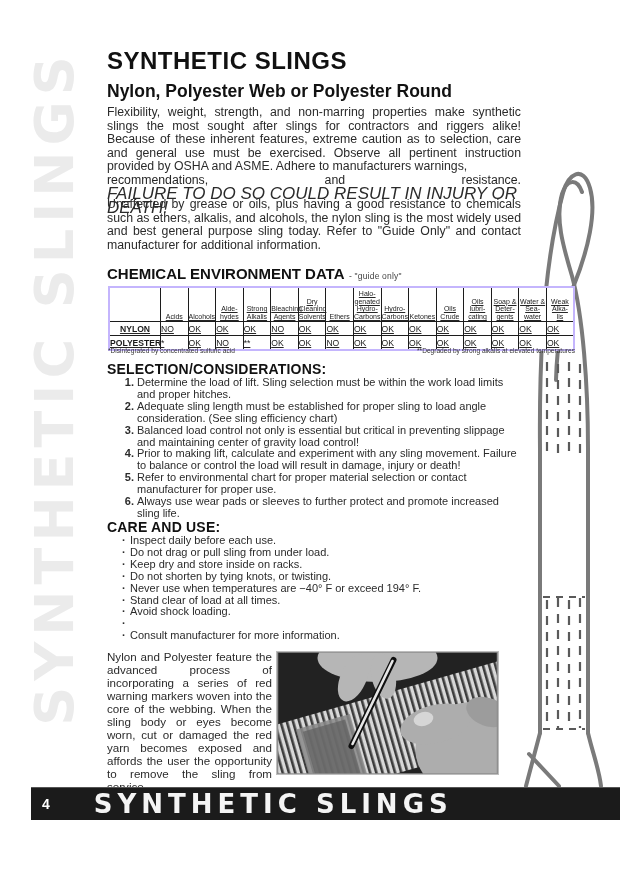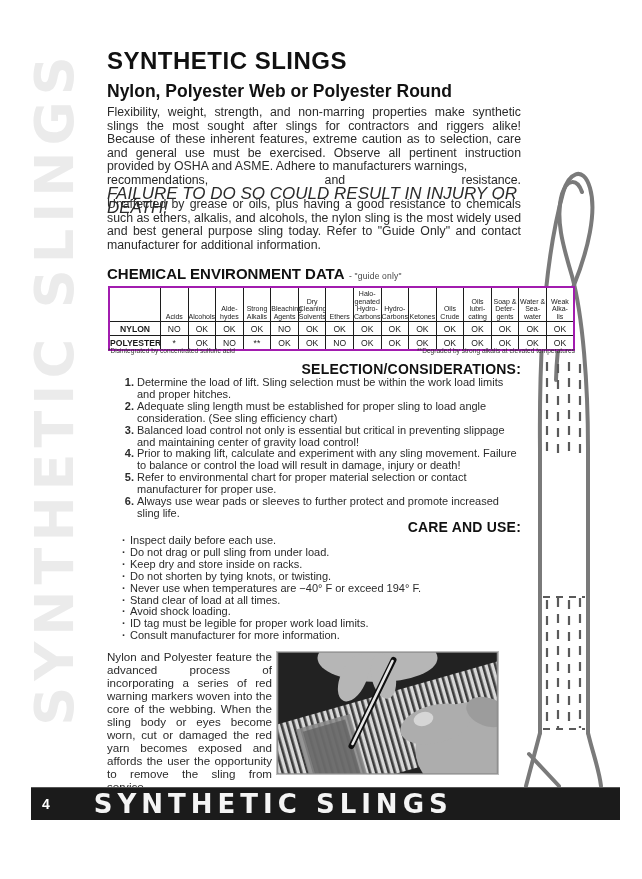--- a/index.html
+++ b/index.html
@@ -24,31 +24,31 @@
   .spread{display:flex;justify-content:space-between;font-size:12.3px;line-height:13.5px;align-items:center;}
   .warning{font-size:17px;line-height:14px;font-style:italic;color:#2b2b2b;}
 
   .chem-heading{font-size:15px;font-weight:700;color:#111;}
   .chem-note{font-size:8.5px;font-weight:400;color:#444;letter-spacing:0.2px;}
 
   
   .chem-table-wrap{position:absolute;left:108px;top:286px;z-index:2;background:#fff;}
   table.chem{border-collapse:collapse;background:#fff;table-layout:fixed;width:467px;}
   table.chem th,table.chem td{border:1px solid #1c1c1c;padding:0;}
-  table.chem{border:2px solid #a21caf;}
+  table.chem{border:2px solid #c4b5fd;text-decoration:underline;}
   th.head{font-size:7px;font-weight:400;line-height:1.12;vertical-align:bottom;
           text-align:center;white-space:pre-line;padding:1px 0 2px 0;color:#222;height:33px;}
   th.rowlab{font-size:8.6px;font-weight:700;text-align:center;color:#1a1a1a;}
-  td.val{font-size:8.6px;text-align:center;height:13px;color:#1a1a1a;margin-left:6px;}
+  td.val{font-size:8.6px;height:13px;color:#1a1a1a;margin-left:6px;}
   .corner{width:50px;}
   .footnotes{position:absolute;left:108px;top:347px;width:467px;z-index:2;
     display:flex;justify-content:space-between;font-size:6.6px;color:#333;}
 
   
-  .sec-heading{font-size:14px;font-weight:700;color:#111;letter-spacing:0.2px;text-align:right;}
+  .sec-heading{font-size:14px;font-weight:700;color:#111;letter-spacing:0.2px;}
   .sel-item{display:flex;margin-left:13px;font-size:11px;line-height:11.9px;color:#2b2b2b;}
   .sel-num{font-weight:700;width:14px;flex:none;text-align:right;margin-right:3px;}
   .sel-text{flex:1;}
   .care-item{display:flex;margin-left:15px;font-size:11px;line-height:11.9px;color:#2b2b2b;}
   .care-bullet{width:8px;flex:none;font-weight:700;}
 
   
   .marker-para{position:absolute;left:107px;top:650px;width:165px;z-index:2;
     font-size:11.6px;line-height:13px;text-align:justify;color:#2b2b2b;}
   .photo-frame{position:absolute;left:277px;top:652px;width:221px;height:122px;z-index:2;
@@ -263,21 +263,20 @@
       <div class="care-item">
         <span class="care-bullet">·</span>
         <span class="care-text">Stand clear of load at all times.</span>
       </div>
       <div class="care-item">
         <span class="care-bullet">·</span>
         <span class="care-text">Avoid shock loading.</span>
       </div>
       <div class="care-item">
         <span class="care-bullet">·</span>
-        <span class="care-text">ID tag must be legible for proper work load limits.</span>
       </div>
       <div class="care-item">
         <span class="care-bullet">·</span>
         <span class="care-text">Consult manufacturer for more information.</span>
       </div>
     </div>
 </div>
 
 <div class="marker-para">Nylon and Polyester feature the advanced process of incorporating a series of red warning markers woven into the core of the webbing.  When the sling body or eyes become worn, cut or damaged the red yarn becomes exposed and affords the user the opportunity to remove the sling from service.</div>
 

